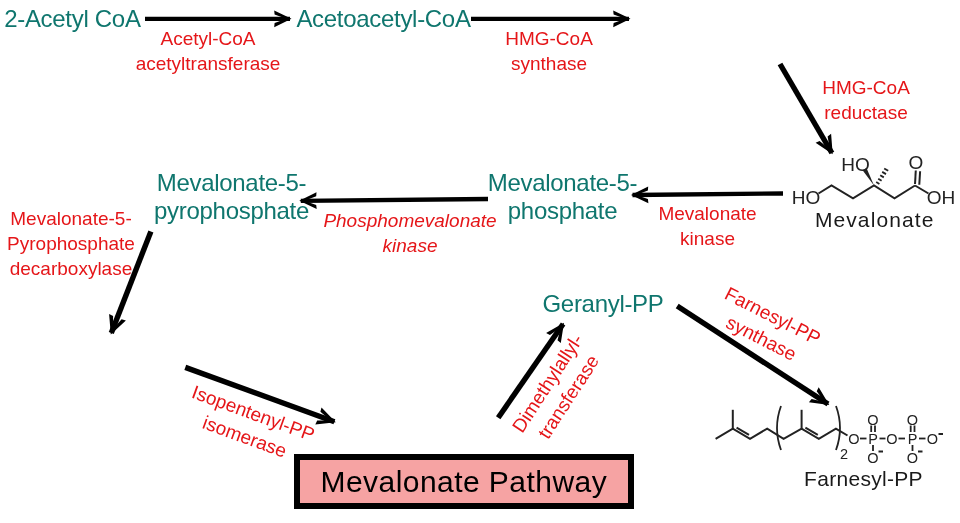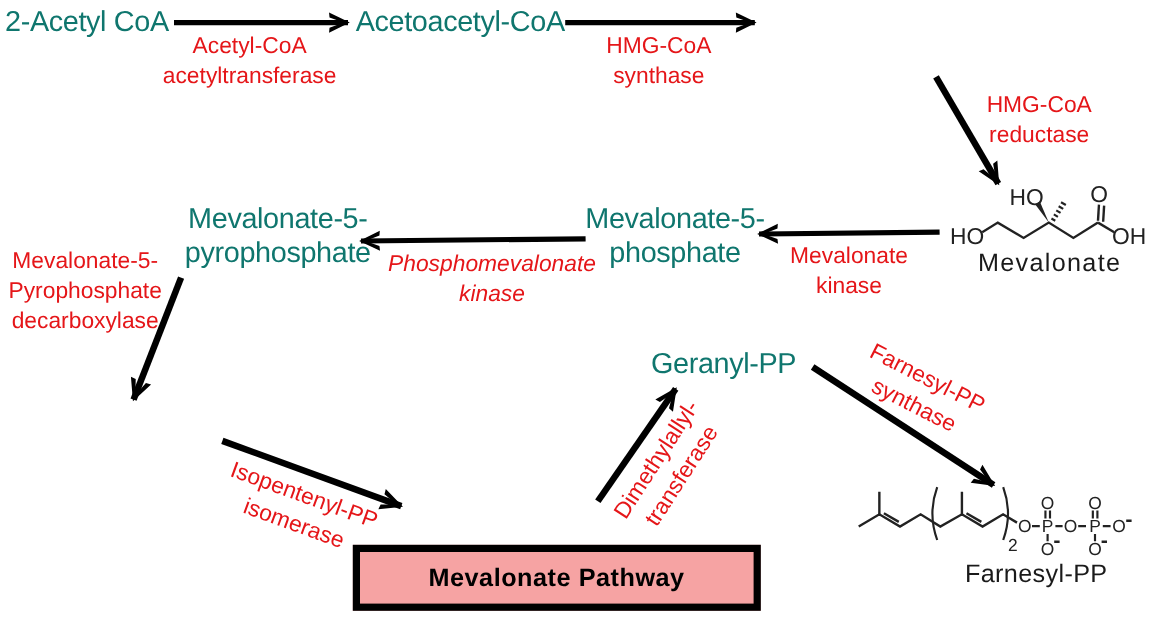--- a/index.html
+++ b/index.html
@@ -11,21 +11,21 @@
        text-align:center;transform:translate(-50%,-50%);letter-spacing:-0.3px;}
   .red{position:absolute;color:#e51619;font-size:19px;line-height:25px;white-space:nowrap;
        text-align:center;transform:translate(-50%,-50%);}
   .rot{transform-origin:center center;}
   .cap{position:absolute;color:#1a1a1a;font-size:21px;line-height:22px;white-space:nowrap;
        text-align:center;transform:translate(-50%,-50%);letter-spacing:0.3px;}
   svg{position:absolute;left:0;top:0;}
   #mpbox{position:absolute;left:293.7px;top:453.7px;width:340px;height:55.5px;
          background:#f6a3a3;border:6.5px solid #000;box-sizing:border-box;}
   #mptxt{position:absolute;left:463.8px;top:481.5px;transform:translate(-50%,-50%);
-         font-weight:bold;font-size:21px;color:#000;white-space:nowrap;letter-spacing:0.45px;}
+         font-weight:normal;font-size:30px;color:#000;white-space:nowrap;letter-spacing:0.45px;}
 </style>
 </head>
 <body>
 <div id="page">
 <svg width="960" height="523" viewBox="0 0 960 523">
 
   <line x1="145.0" y1="18.8" x2="290.0" y2="18.8" stroke="#000" stroke-width="4.3"></line>
   <polygon points="291.5,18.8 274.2,10.4 274.6,14.5 286.3,18.8 274.6,23.1 274.2,27.2" fill="#000"></polygon>
 
   <line x1="471.0" y1="18.8" x2="629.0" y2="18.8" stroke="#000" stroke-width="4.3"></line>

